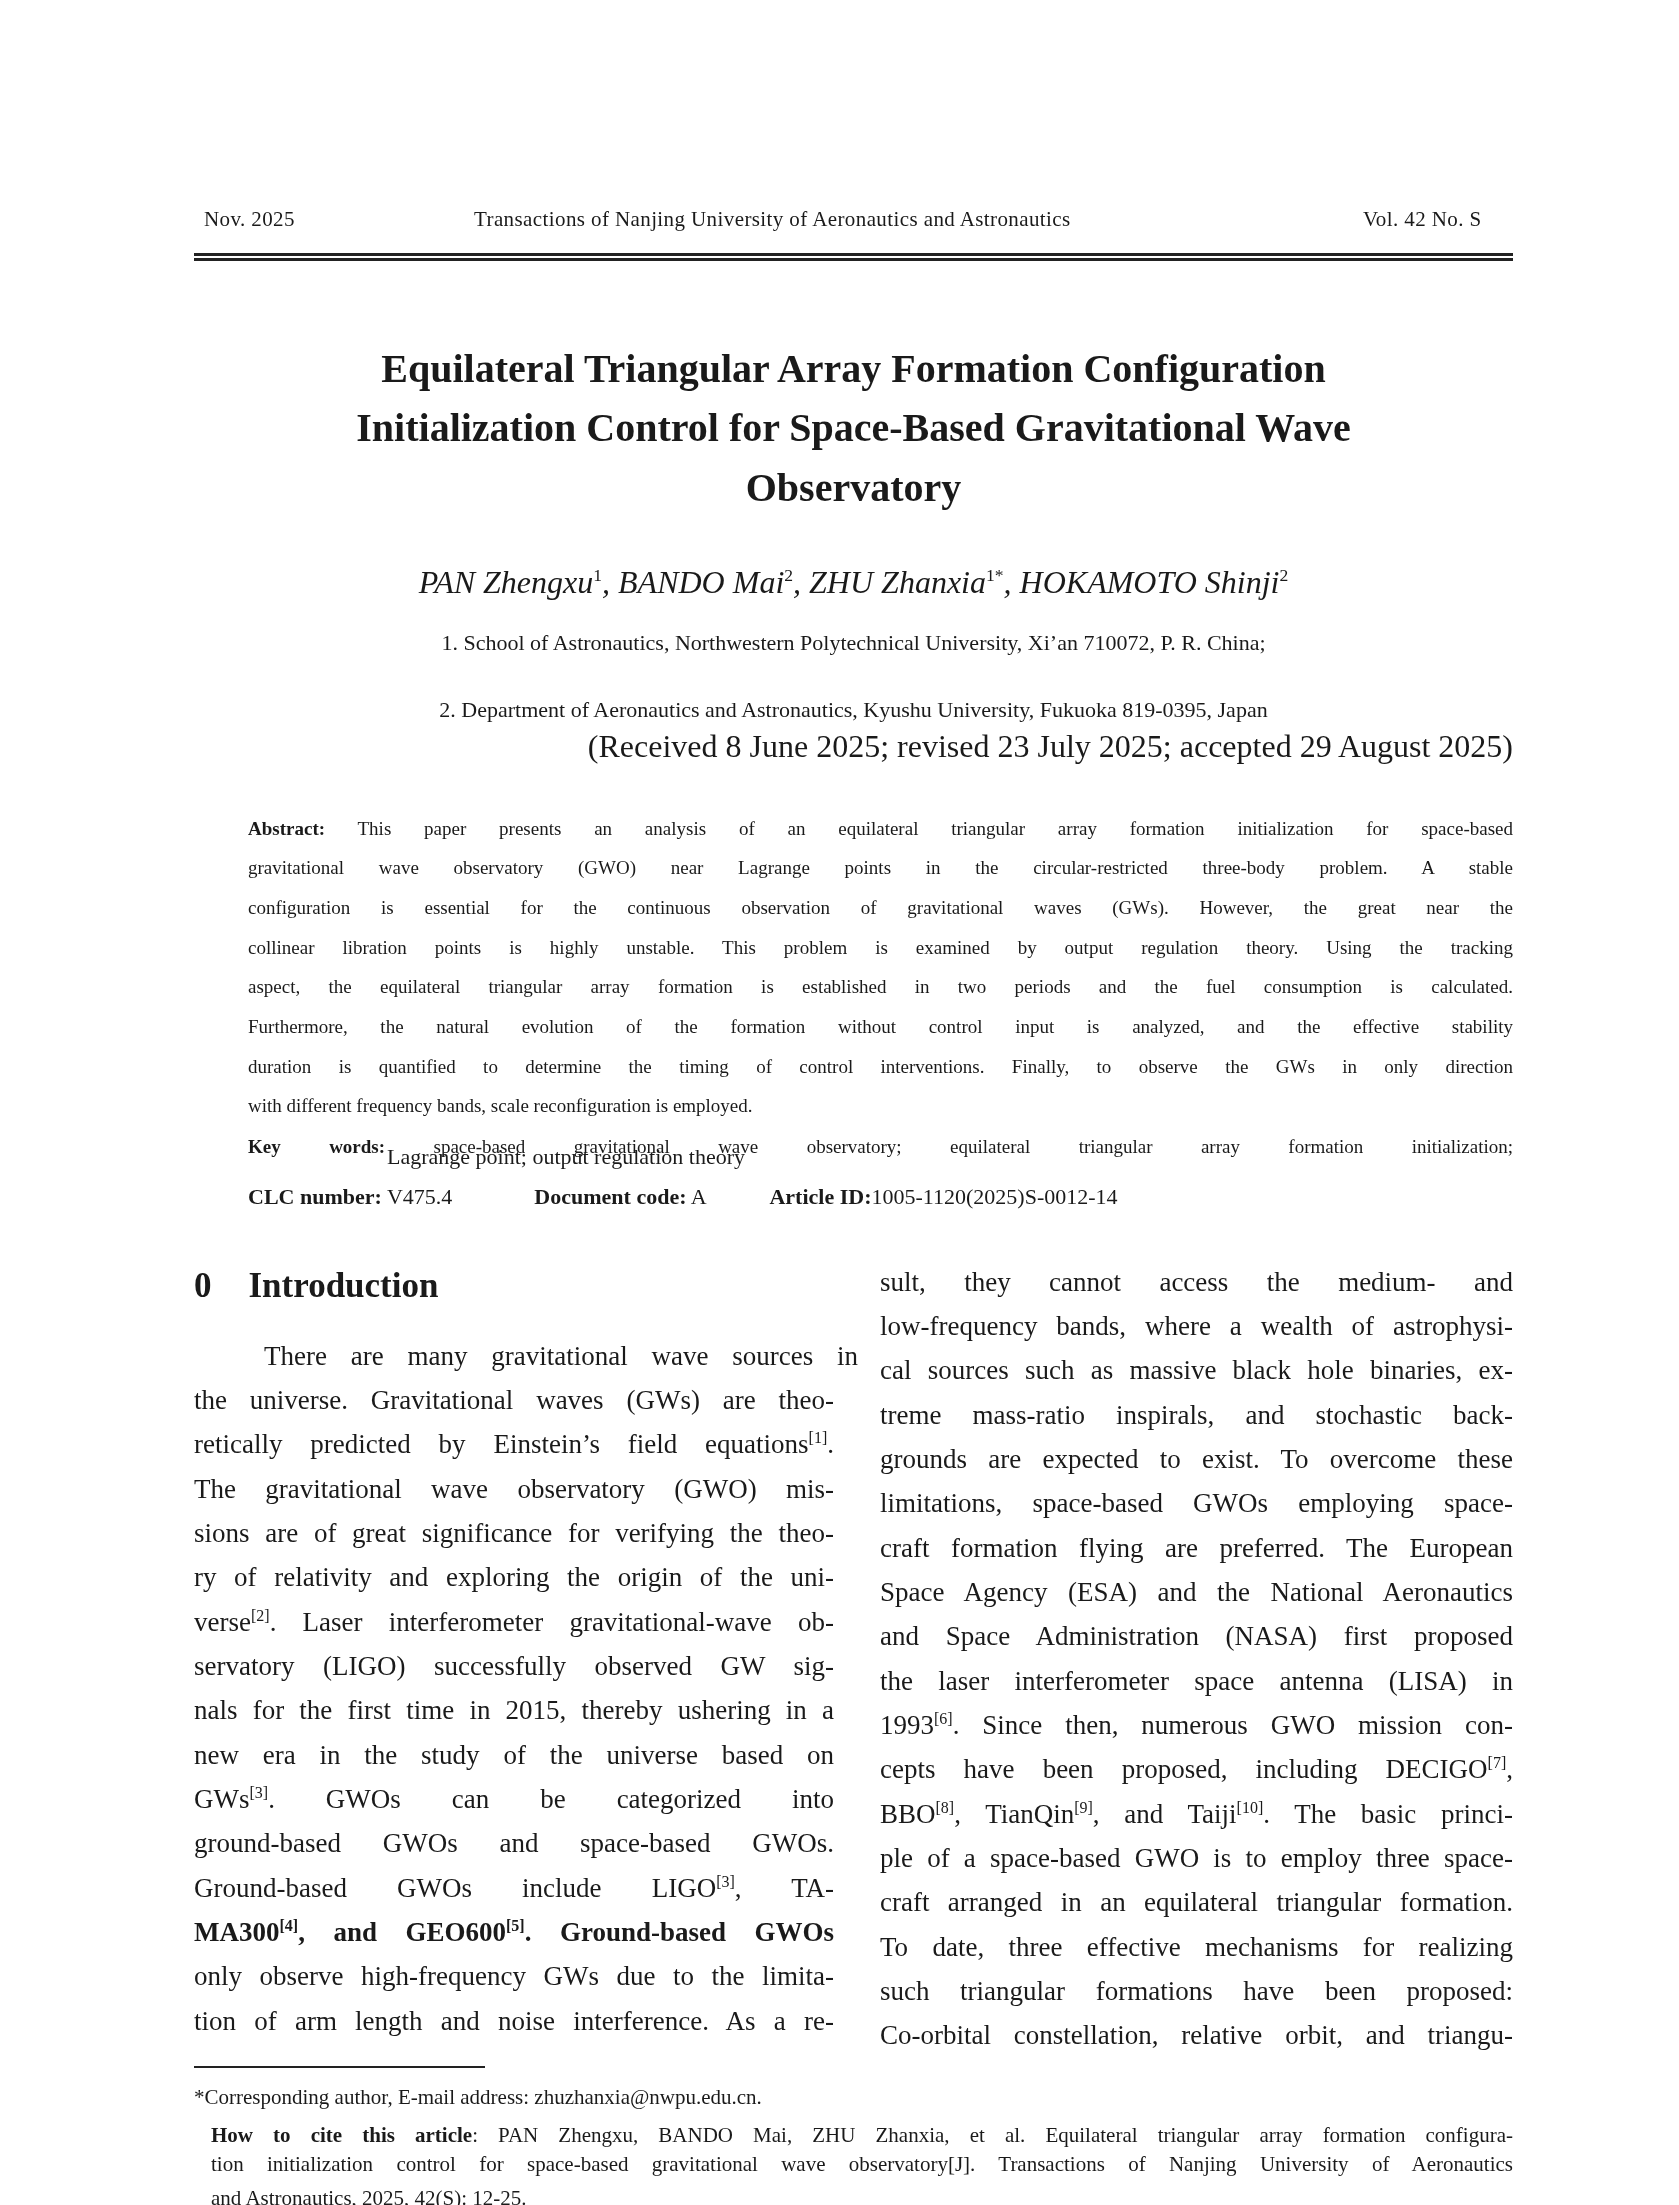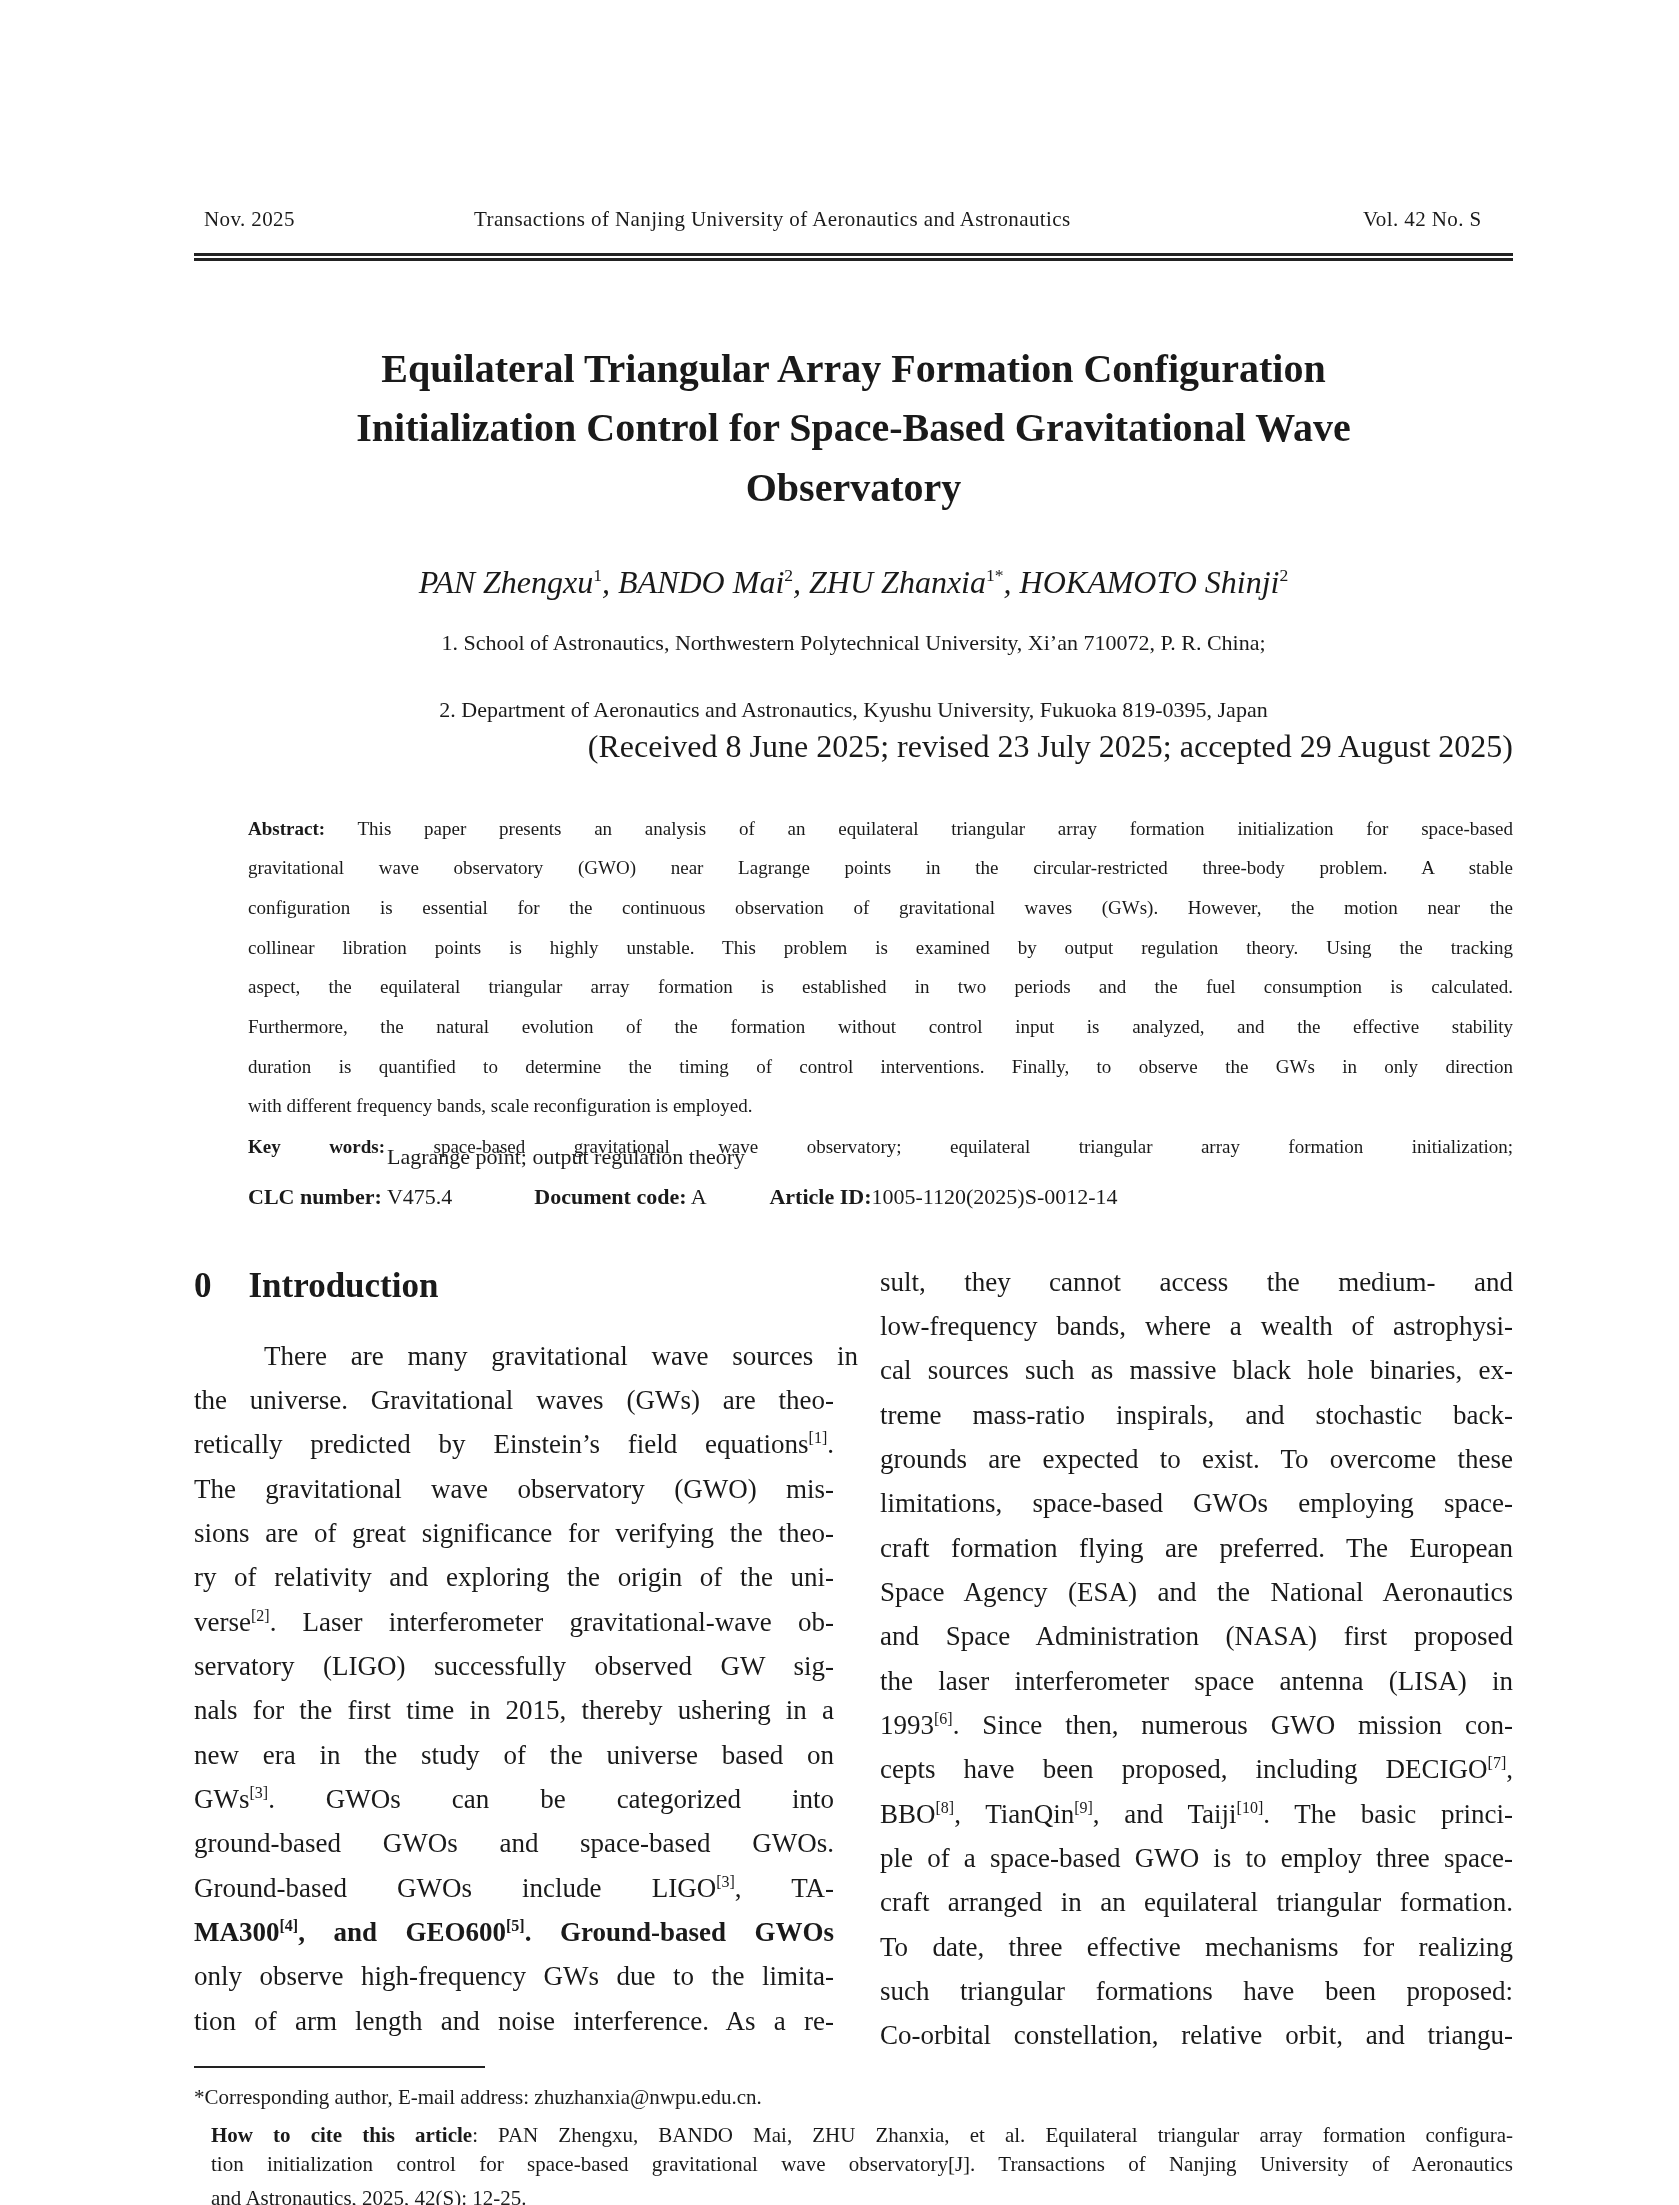--- a/index.html
+++ b/index.html
@@ -47,21 +47,21 @@
   <span>HOKAMOTO Shinji</span><sup>2</sup>
 </div>
 
 <div class="abs aff" style="top:630px;">1. School of Astronautics, Northwestern Polytechnical University, Xi’an 710072, P. R. China;</div>
 <div class="abs aff" style="top:668px;margin-top:29px;">2. Department of Aeronautics and Astronautics, Kyushu University, Fukuoka 819-0395, Japan</div>
 
 <div class="abs recv">(Received 8 June 2025; revised 23 July 2025; accepted 29 August 2025)</div>
 
 <div class="abs absl" style="top:786px;"><span class="b">Abstract:</span> <span>This paper presents an analysis of an equilateral triangular array formation initialization for space-based</span></div>
 <div class="abs absl" style="top:825px;">gravitational wave observatory (GWO) near Lagrange points in the circular-restricted three-body problem. A stable</div>
-<div class="abs absl" style="top:865px;">configuration is essential for the continuous observation of gravitational waves (GWs). However, the motion near the</div>
+<div class="abs absl" style="top:865px;">configuration is essential for the continuous observation of gravitational waves (GWs). However, the great near the</div>
 <div class="abs absl" style="top:905px;">collinear libration points is highly unstable. This problem is examined by output regulation theory. Using the tracking</div>
 <div class="abs absl" style="top:944px;">aspect, the equilateral triangular array formation is established in two periods and the fuel consumption is calculated.</div>
 <div class="abs absl" style="top:984px;">Furthermore, the natural evolution of the formation without control input is analyzed, and the effective stability</div>
 <div class="abs absl" style="top:1024px;">duration is quantified to determine the timing of control interventions. Finally, to observe the GWs in only direction</div>
 <div class="abs absl last" style="top:1063px;">with different frequency bands, scale reconfiguration is employed.</div>
 
 <div class="abs absl" style="top:1104px;"><span class="b">Key words:</span> <span>space-based gravitational wave observatory; equilateral triangular array formation initialization;</span></div>
 <div class="abs kw2" style="top:1144px;">Lagrange point; output regulation theory</div>
 
 <div class="abs clc">

